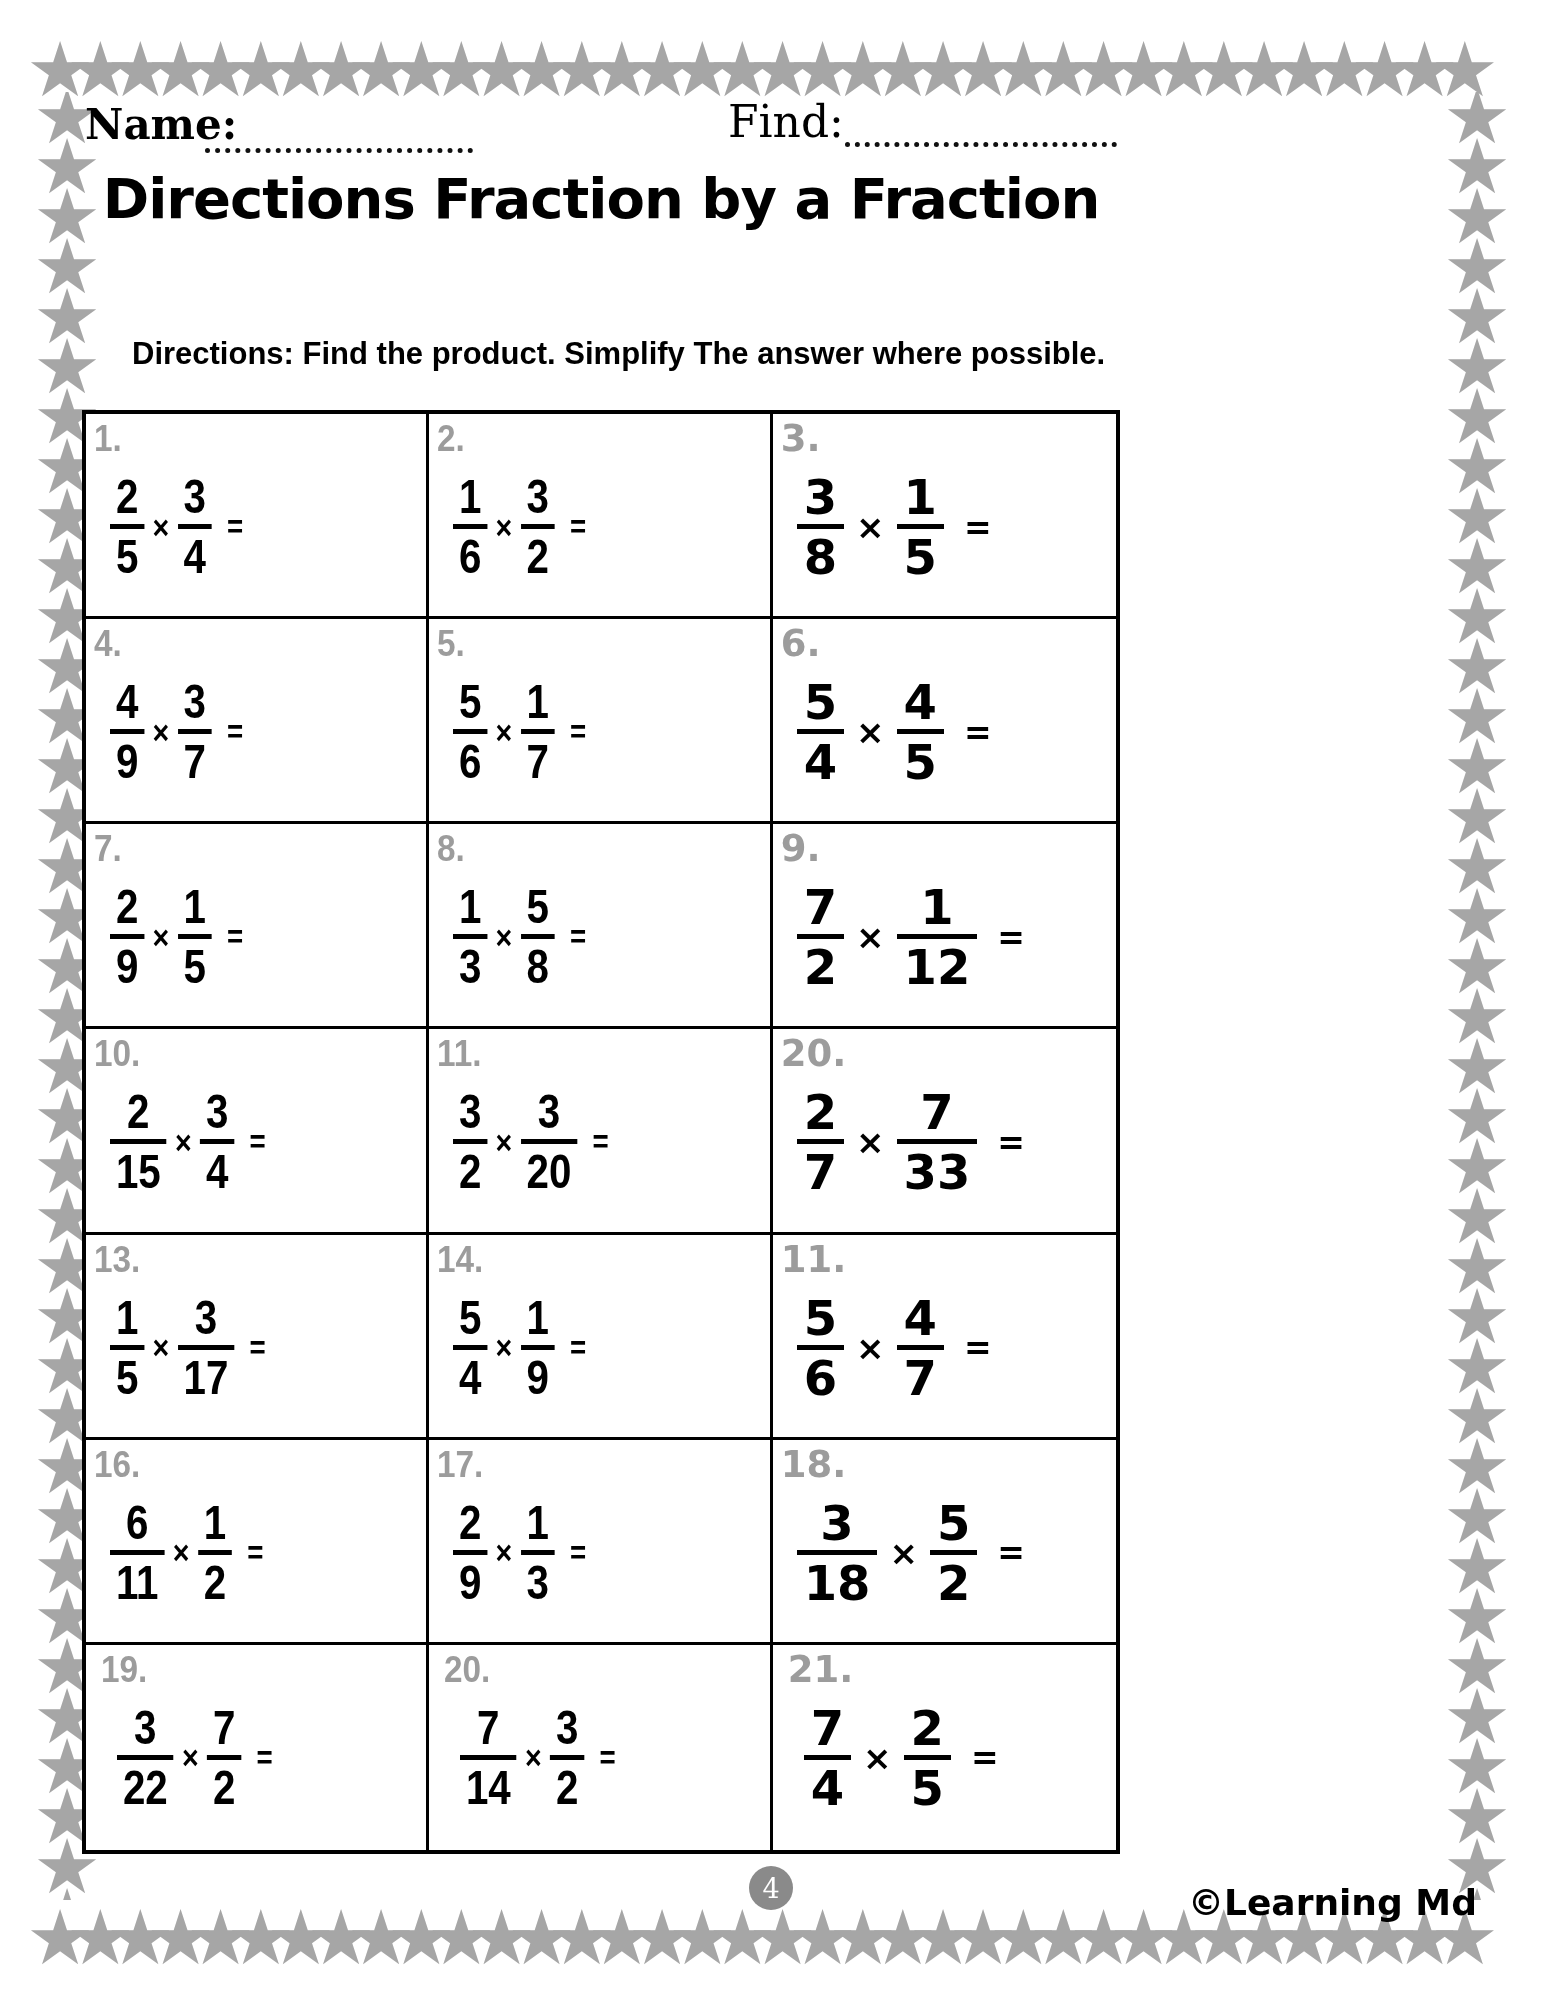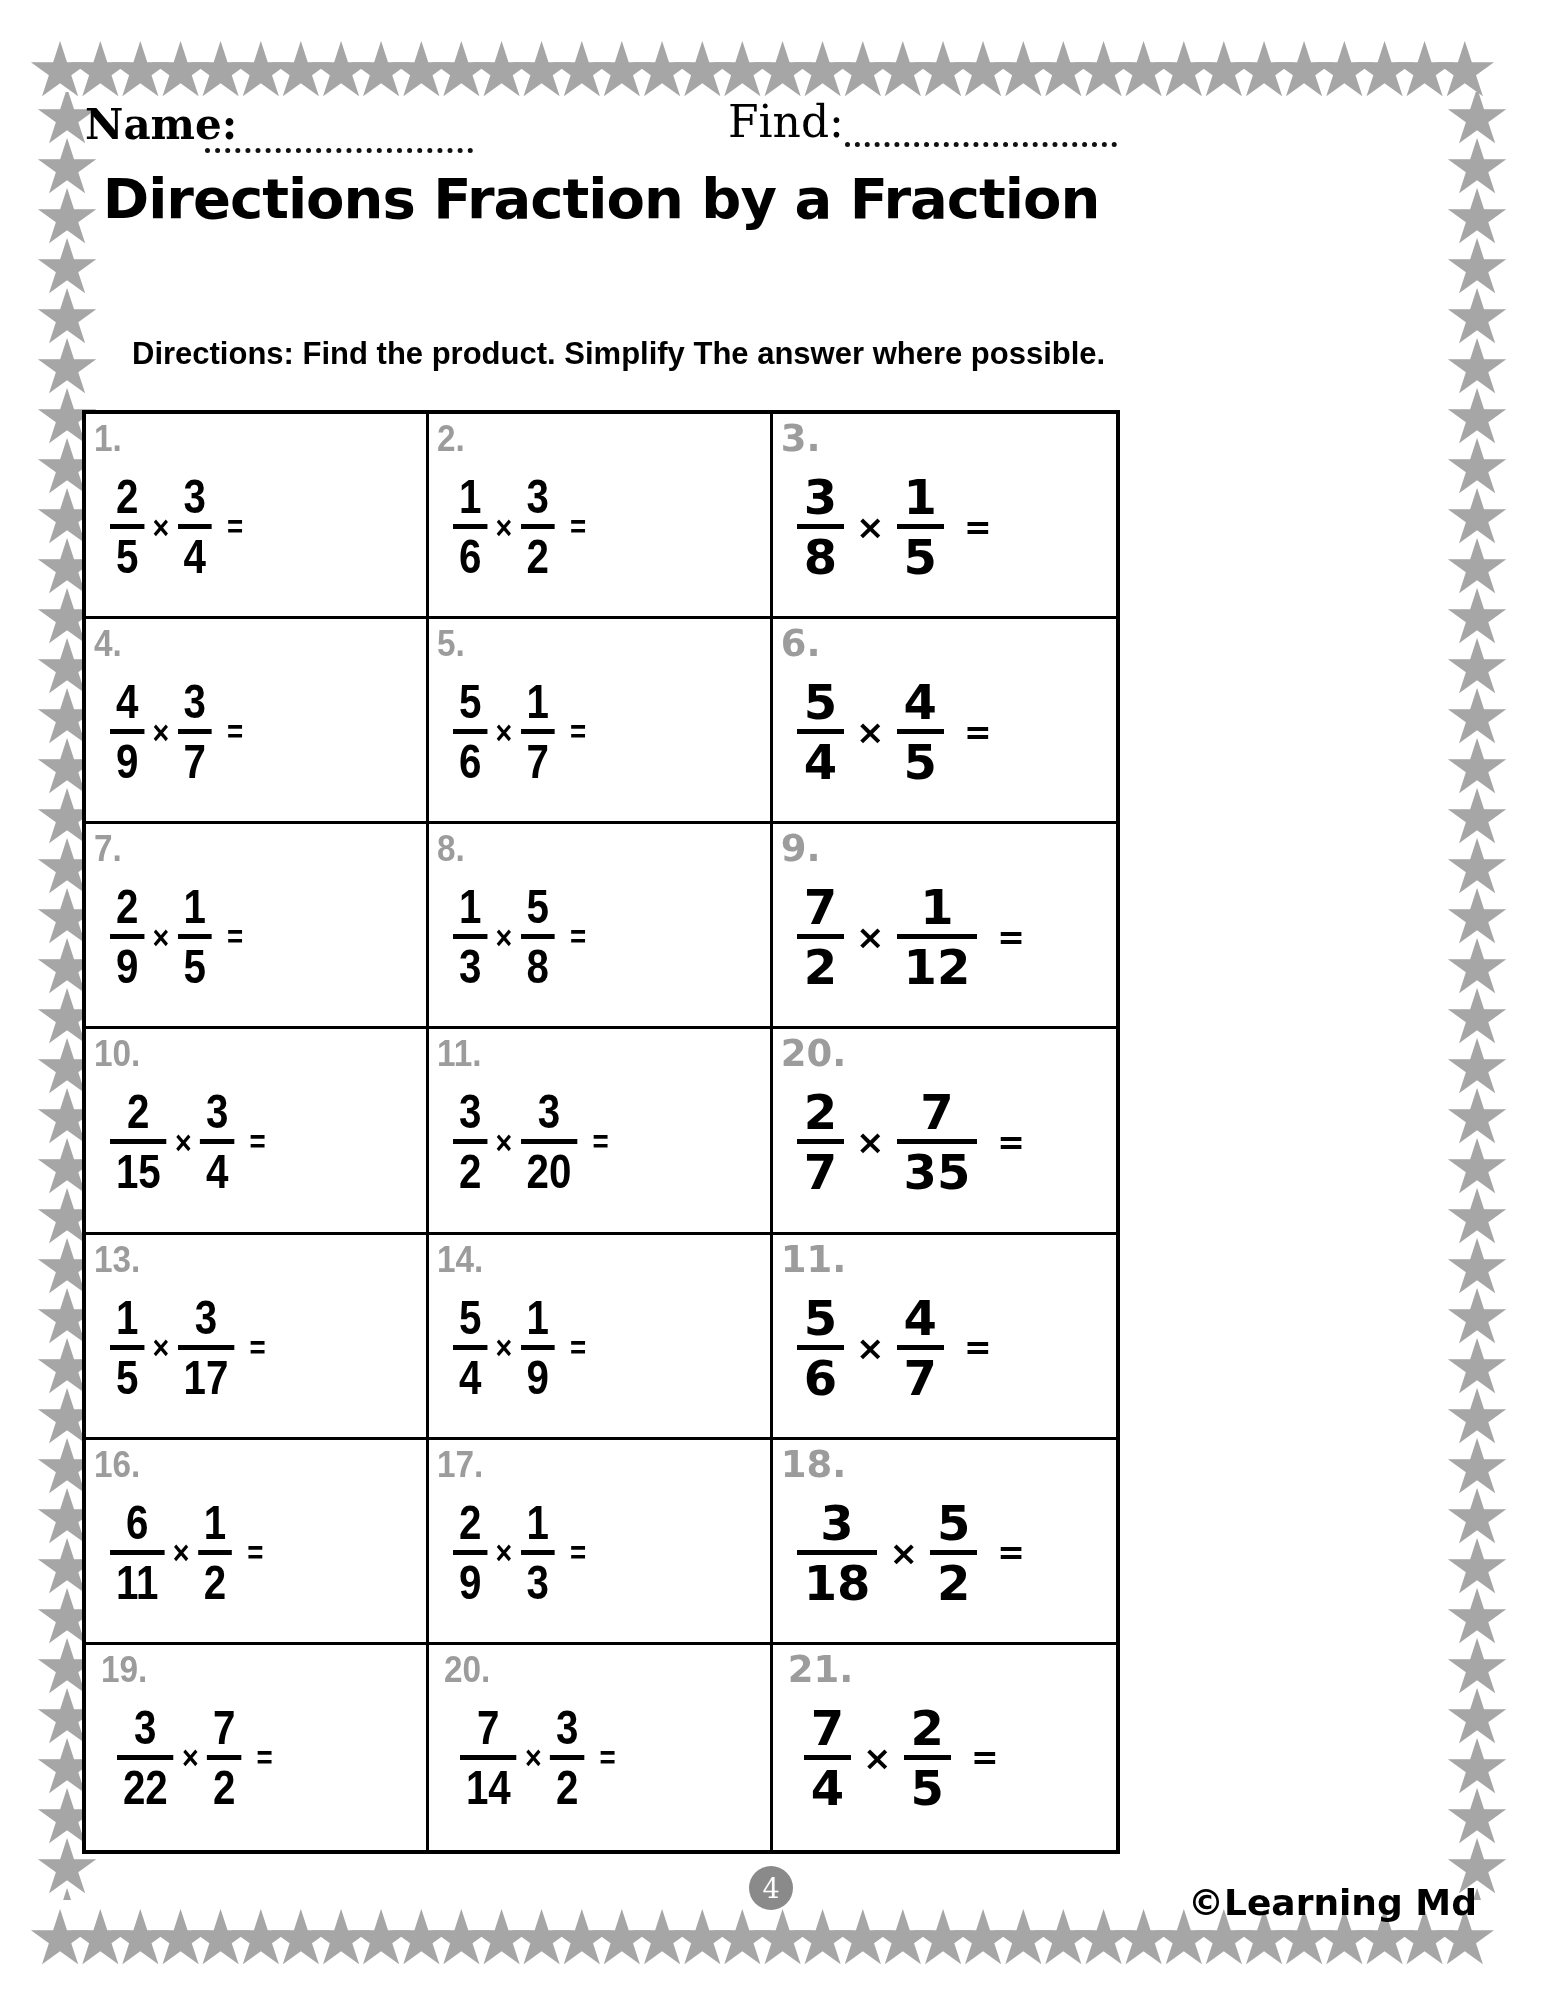--- a/index.html
+++ b/index.html
@@ -330,21 +330,21 @@
     <div class="cell wide">
     <div class="num-label" style="color: rgb(156, 156, 156);">20.</div>
     <div class="expr">
       <span class="frac">
         <span class="fnum">2</span>
         <span class="fden">7</span>
       </span>
       <span class="times">×</span>
       <span class="frac">
         <span class="fnum">7</span>
-        <span class="fden">35</span>
+        <span class="fden">33</span>
       </span>
       <span class="eq">=</span>
     </div>
   </div>
     <div class="cell">
     <div class="num-label" style="color: rgb(156, 156, 156);">13.</div>
     <div class="expr">
       <span class="frac">
         <span class="fnum">1</span>
         <span class="fden">5</span>

